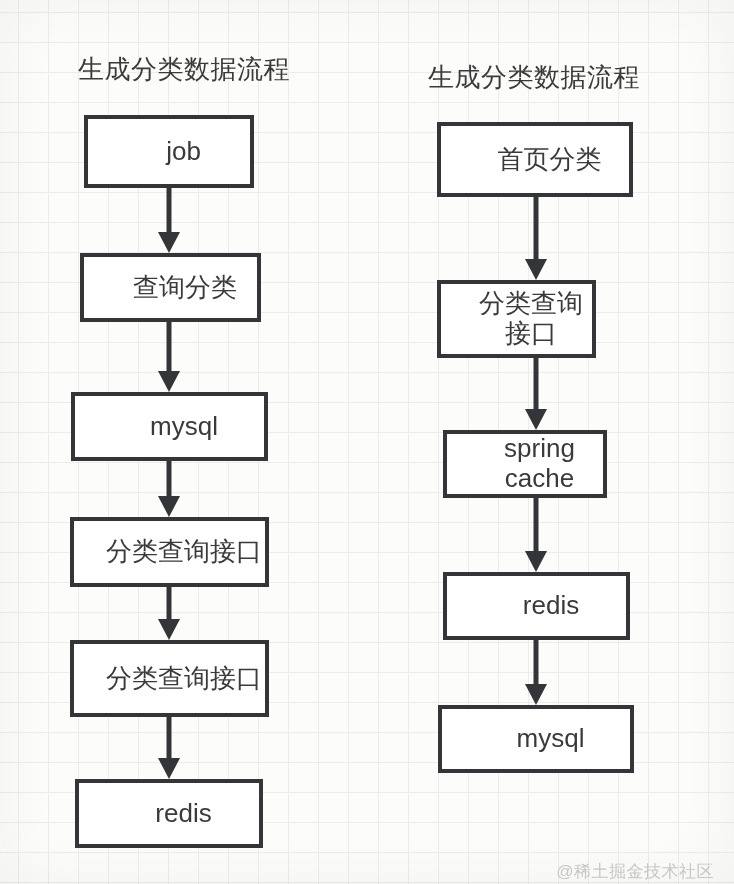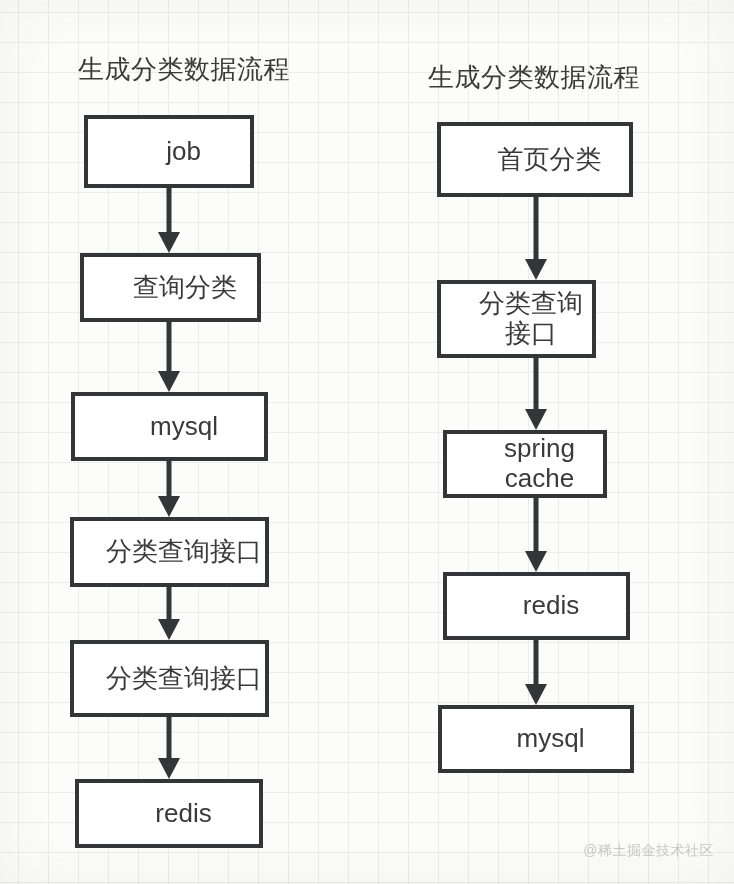--- a/index.html
+++ b/index.html
@@ -56,22 +56,22 @@
     bottom:0;left:50%;
     transform:translateX(-50%);
     width:0;height:0;
     border-left:11px solid transparent;
     border-right:11px solid transparent;
     border-top:21px solid #333538;
   }
   .watermark{
     position:absolute;
     right:20px;
-    top:842px;
-    font-size:14px;
+    top:860px;
+    font-size:17px;
     color:#c7c7c7;
     letter-spacing:0.5px;
     white-space:nowrap;
   }
 </style>
 </head>
 <body>
 
 <div class="canvas">
 

